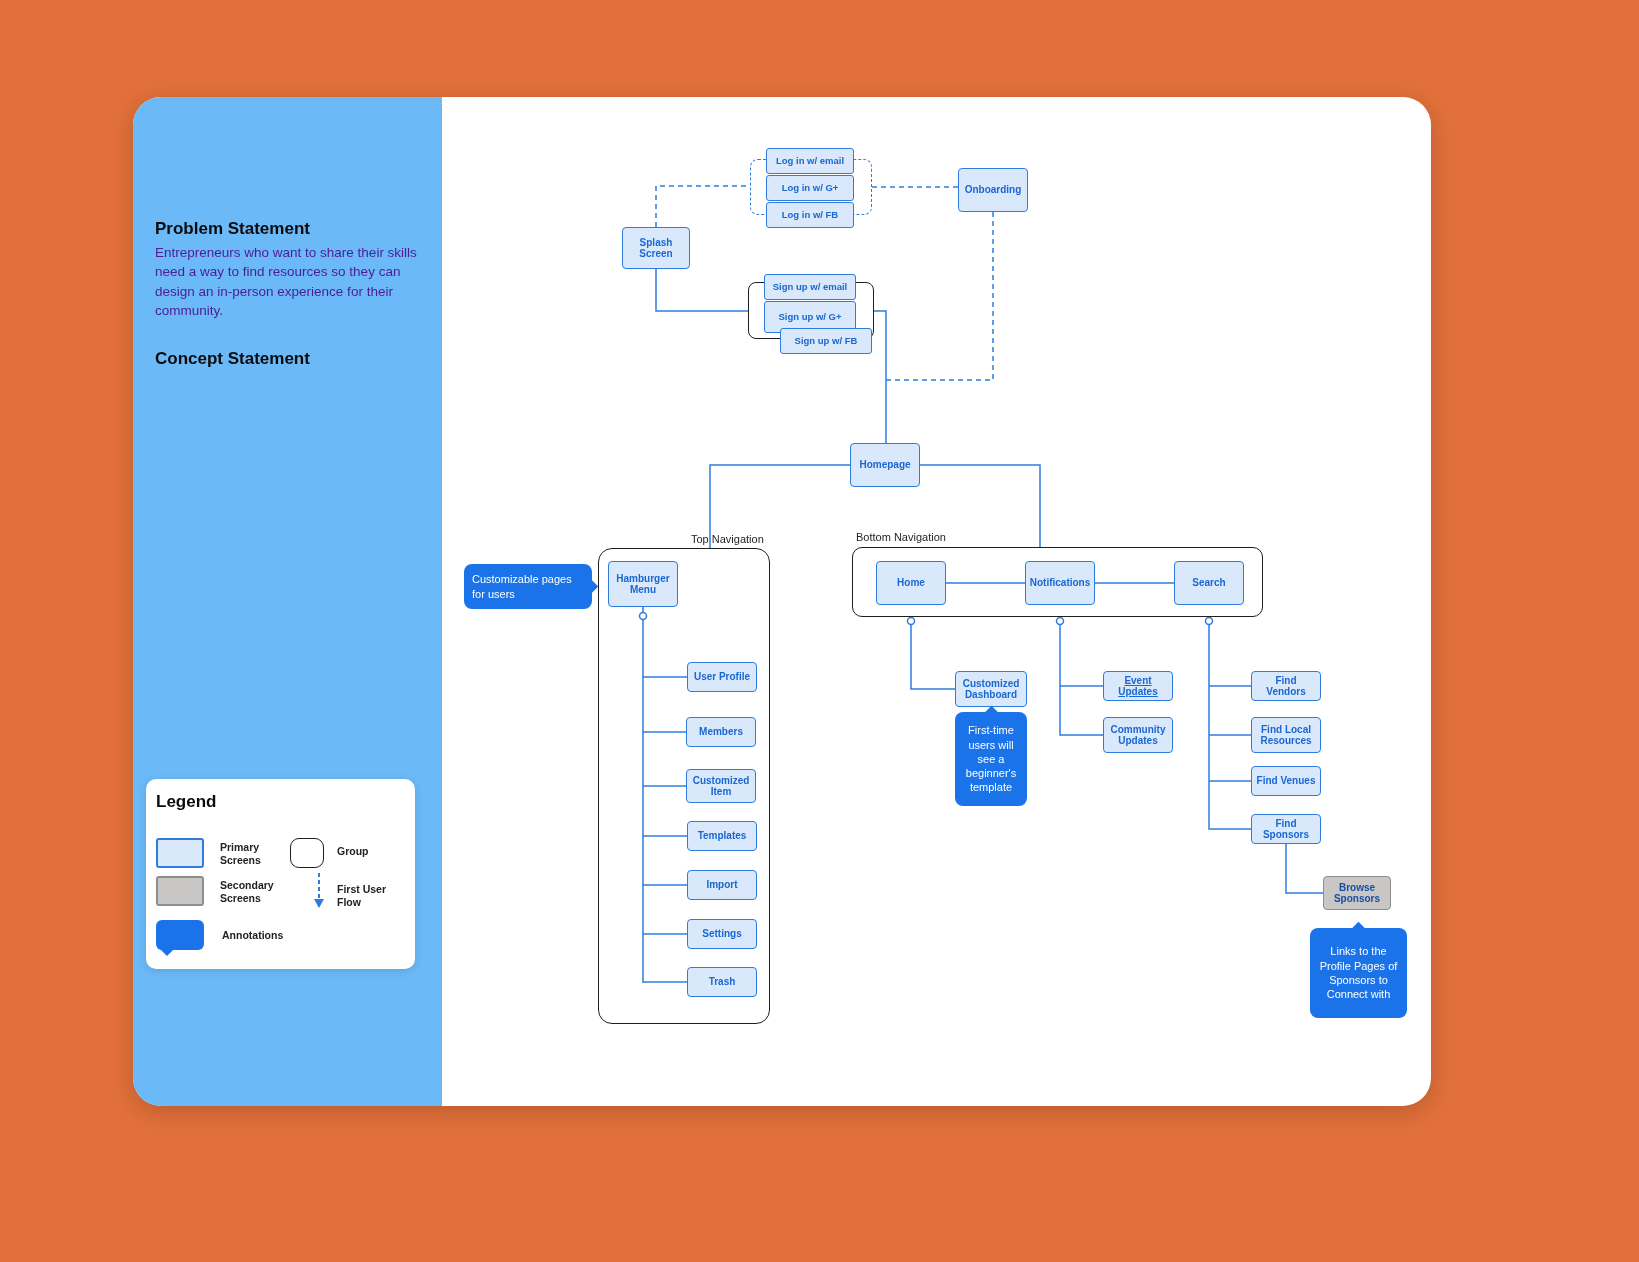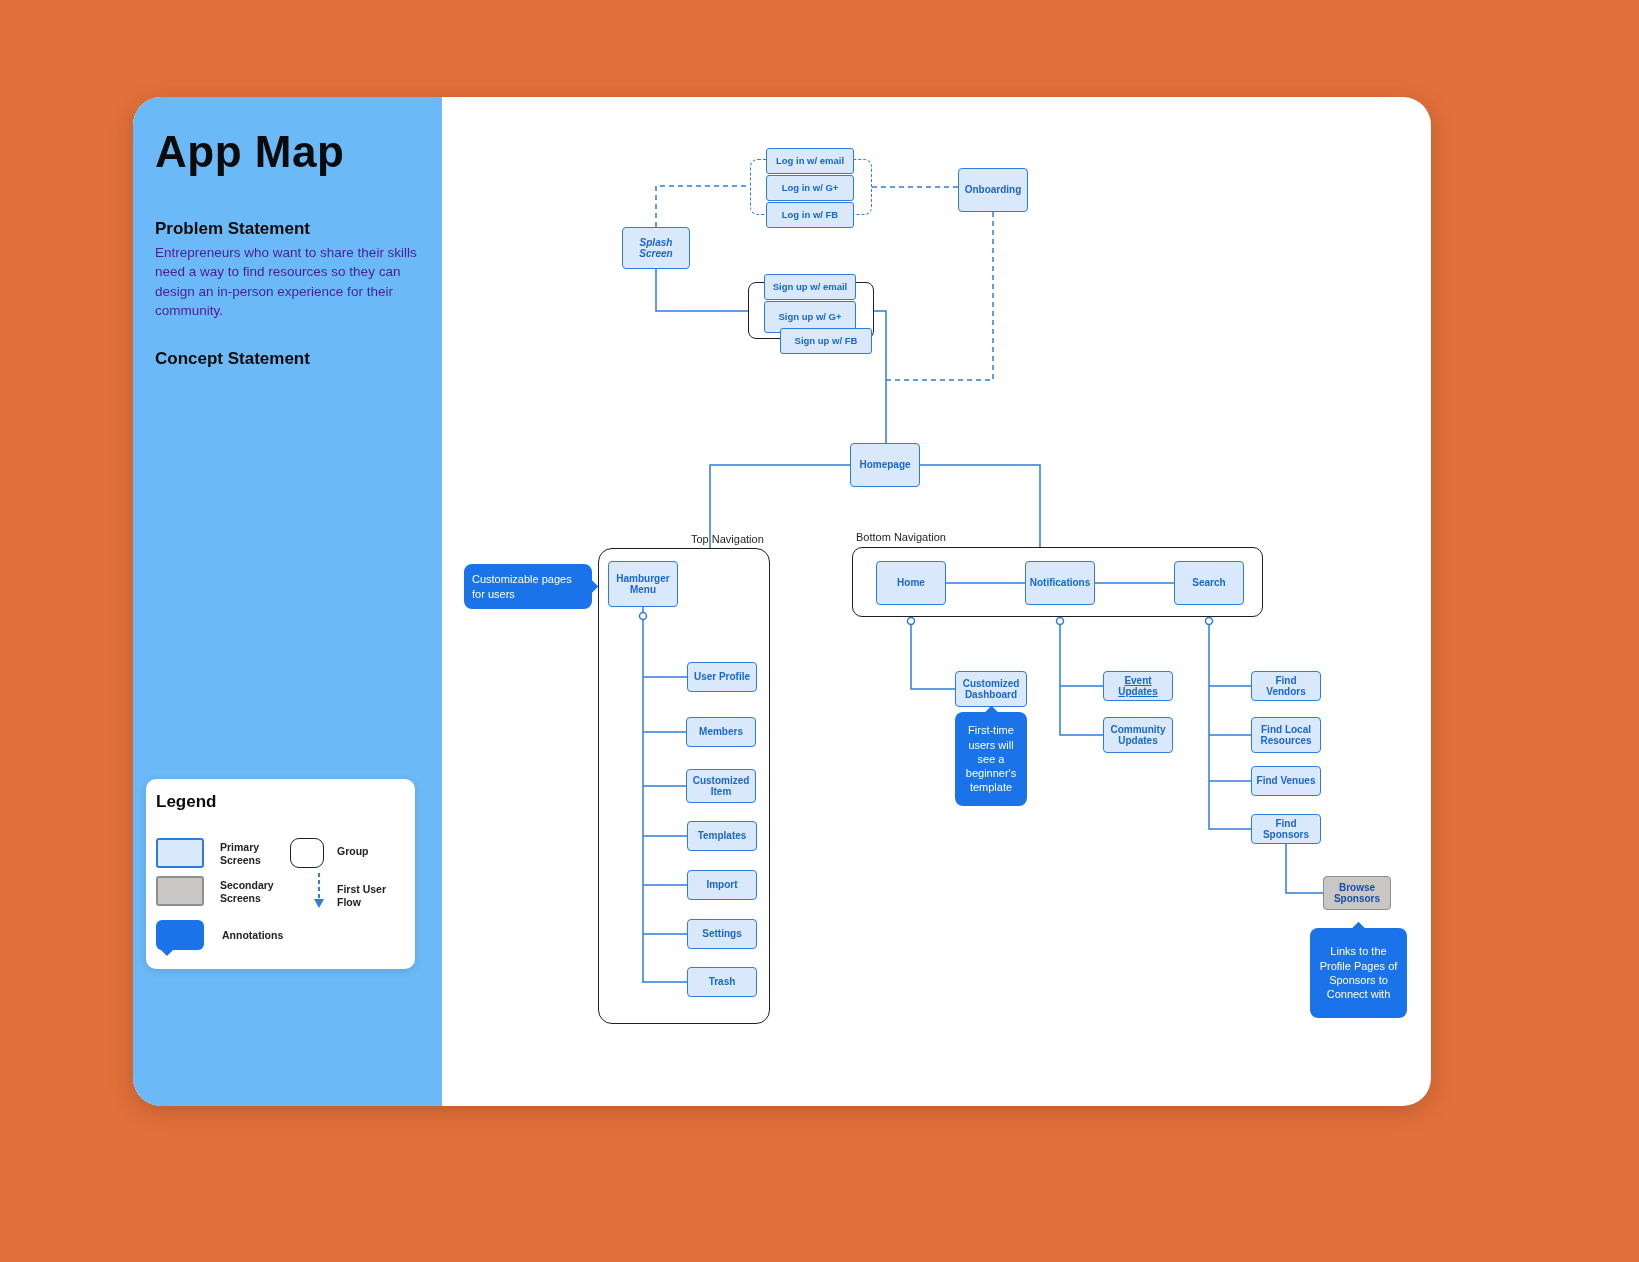--- a/index.html
+++ b/index.html
@@ -56,21 +56,20 @@
   .bubble.tail-top .tail{top:-4px;left:50%;margin-left:-5.5px;}
   .bubble.left-text{text-align:left;justify-content:flex-start;}
 </style>
 </head>
 <body>
 
 <div id="stage">
   <div class="card">
 
     <div class="sidebar">
-      <div class="app-title">App Map</div>
       <div class="sb-heading h-problem">Problem Statement</div>
       <div class="sb-body b-problem">Entrepreneurs who want to share their skills need a way to find resources so they can design an in-person experience for their community.</div>
       <div class="sb-heading h-concept">Concept Statement</div>
 
       <div class="legend">
         <div class="legend-title">Legend</div>
         <div class="sw sw-primary"></div>
         <div class="lg-label lg-primary">Primary Screens</div>
         <div class="sw sw-group"></div>
         <div class="lg-label lg-group">Group</div>
@@ -134,21 +133,21 @@
   <div class="nav-label" style="left:856px;top:531px;">Bottom Navigation</div>
   <div class="groupbox" style="left:852px;top:547px;width:411px;height:70px;border-radius:10px;"></div>
 
   <div class="node sm" style="left:766px;top:148px;width:88px;height:20px;">Log in w/ email</div>
   <div class="node sm" style="left:766px;top:175px;width:88px;height:20px;">Log in w/ G+</div>
   <div class="node sm" style="left:766px;top:202px;width:88px;height:20px;">Log in w/ FB</div>
   <div class="node sm" style="left:764px;top:274px;width:92px;height:20px;">Sign up w/ email</div>
   <div class="node sm" style="left:764px;top:301px;width:92px;height:32px;">Sign up w/ G+</div>
   <div class="node sm" style="left:764px;top:328px;width:92px;height:20px;margin-left:16px;">Sign up w/ FB</div>
   <div class="node" style="left:958px;top:168px;width:70px;height:44px;">Onboarding</div>
-  <div class="node" style="left:622px;top:227px;width:68px;height:42px;font-style:italic;">Splash Screen</div>
+  <div class="node" style="left:622px;top:227px;width:68px;height:42px;">Splash Screen</div>
   <div class="node" style="left:850px;top:443px;width:70px;height:44px;">Homepage</div>
 
   <div class="node" style="left:608px;top:561px;width:70px;height:46px;">Hamburger Menu</div>
   <div class="node" style="left:687px;top:662px;width:70px;height:30px;">User Profile</div>
   <div class="node" style="left:686px;top:717px;width:70px;height:30px;">Members</div>
   <div class="node" style="left:686px;top:769px;width:70px;height:34px;">Customized Item</div>
   <div class="node" style="left:687px;top:821px;width:70px;height:30px;">Templates</div>
   <div class="node" style="left:687px;top:870px;width:70px;height:30px;">Import</div>
   <div class="node" style="left:687px;top:919px;width:70px;height:30px;">Settings</div>
   <div class="node" style="left:687px;top:967px;width:70px;height:30px;">Trash</div>

